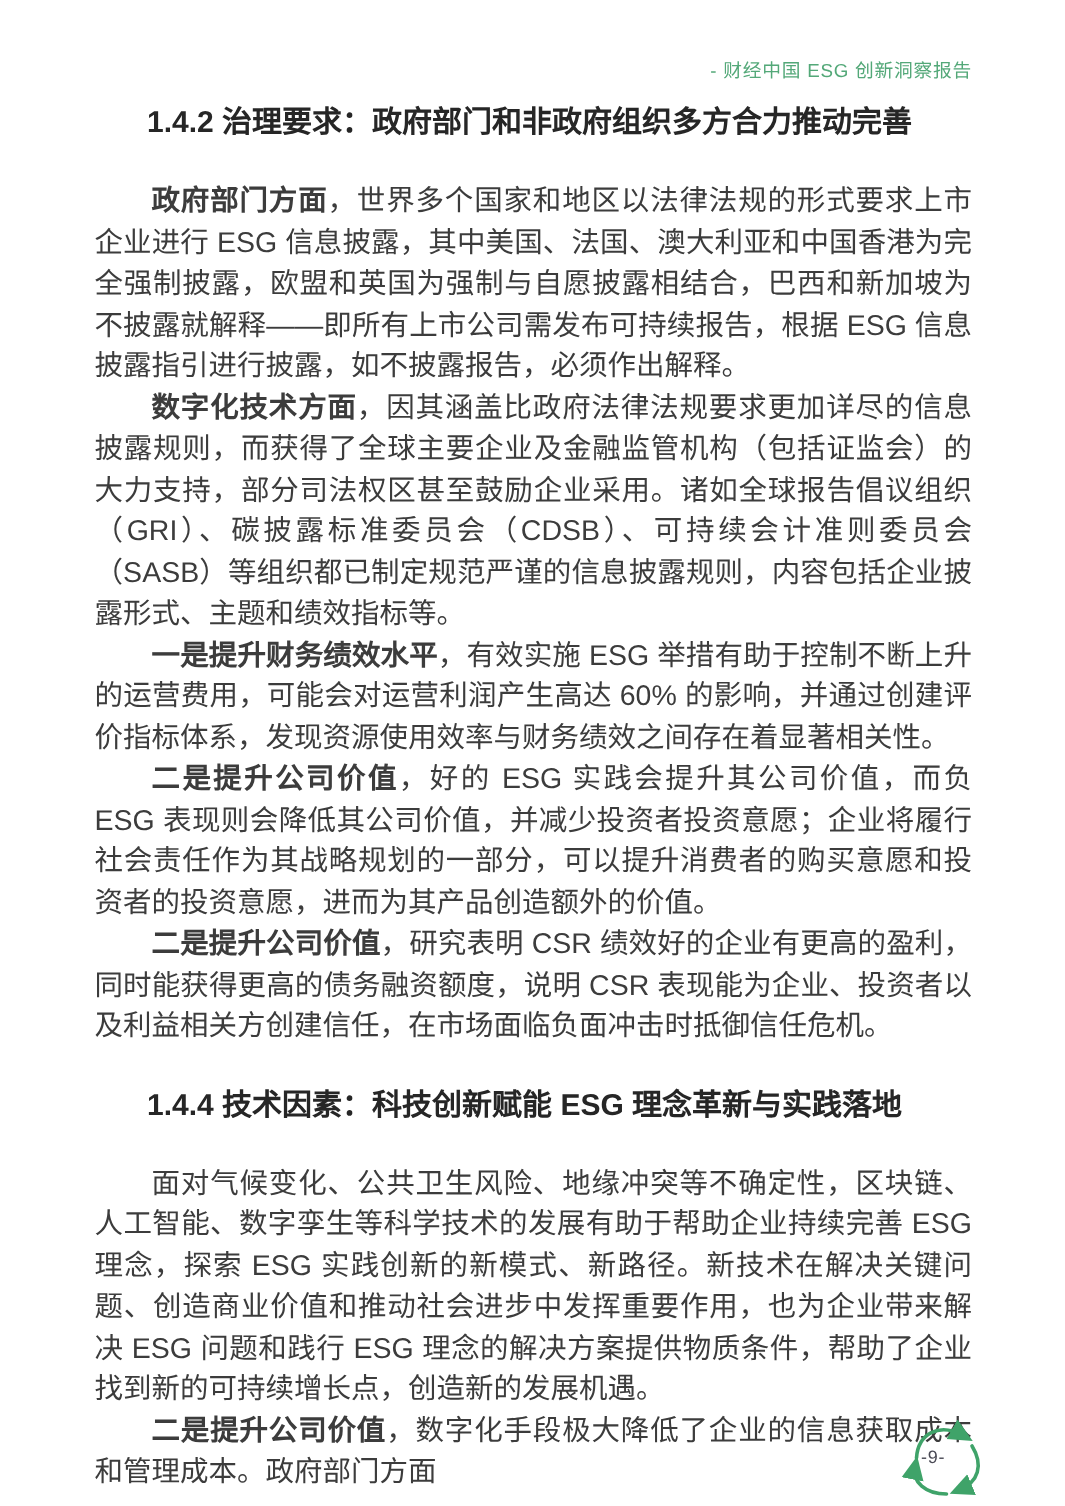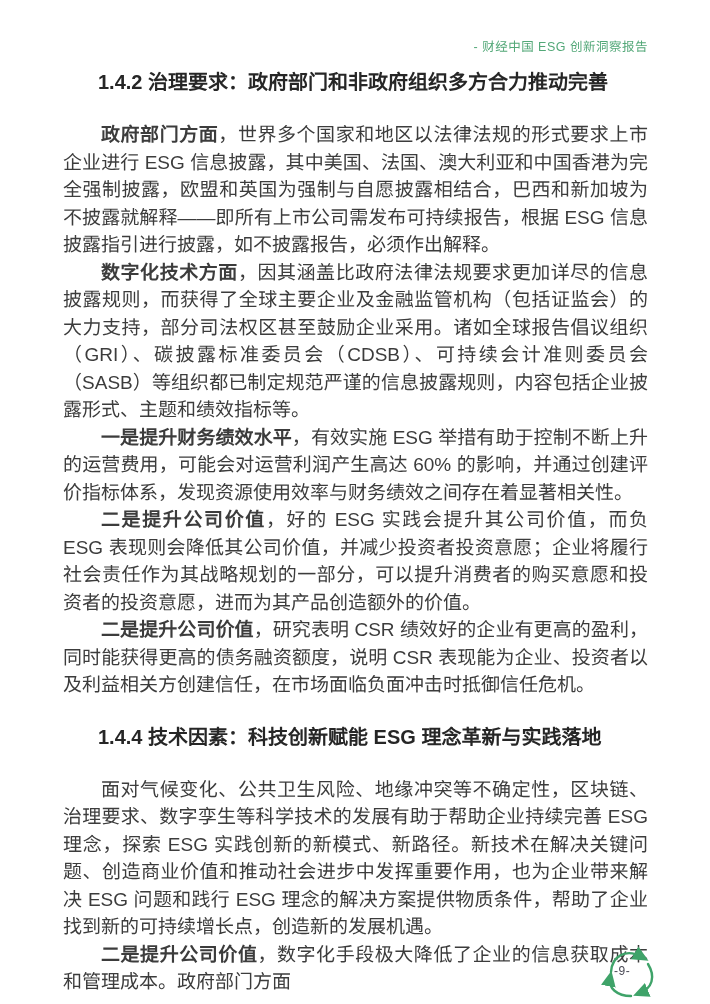--- a/index.html
+++ b/index.html
@@ -82,21 +82,21 @@
 
   <h2 class="sec-heading">1.4.2 治理要求：政府部门和非政府组织多方合力推动完善</h2>
   <p class="para"><strong>政府部门方面</strong><span>，世界多个国家和地区以法律法规的形式要求上市企业进行 ESG 信息披露，其中美国、法国、澳大利亚和中国香港为完全强制披露，欧盟和英国为强制与自愿披露相结合，巴西和新加坡为不披露就解释——即所有上市公司需发布可持续报告，根据 ESG 信息披露指引进行披露，如不披露报告，必须作出解释。</span></p>
   <p class="para"><strong>数字化技术方面</strong><span>，因其涵盖比政府法律法规要求更加详尽的信息披露规则，而获得了全球主要企业及金融监管机构（包括证监会）的大力支持，部分司法权区甚至鼓励企业采用。诸如全球报告倡议组织（GRI）、碳披露标准委员会（CDSB）、可持续会计准则委员会（SASB）等组织都已制定规范严谨的信息披露规则，内容包括企业披露形式、主题和绩效指标等。</span></p>
 
   <p class="para"><strong>一是提升财务绩效水平</strong><span>，有效实施 ESG 举措有助于控制不断上升的运营费用，可能会对运营利润产生高达 60% 的影响，并通过创建评价指标体系，发现资源使用效率与财务绩效之间存在着显著相关性。</span></p>
   <p class="para"><strong>二是提升公司价值</strong><span>，好的 ESG 实践会提升其公司价值，而负 ESG 表现则会降低其公司价值，并减少投资者投资意愿；企业将履行社会责任作为其战略规划的一部分，可以提升消费者的购买意愿和投资者的投资意愿，进而为其产品创造额外的价值。</span></p>
   <p class="para"><strong>二是提升公司价值</strong><span>，研究表明 CSR 绩效好的企业有更高的盈利，同时能获得更高的债务融资额度，说明 CSR 表现能为企业、投资者以及利益相关方创建信任，在市场面临负面冲击时抵御信任危机。</span></p>
 
   <h2 class="sec-heading">1.4.4 技术因素：科技创新赋能 ESG 理念革新与实践落地</h2>
-  <p class="para"><strong></strong><span>面对气候变化、公共卫生风险、地缘冲突等不确定性，区块链、治理要求、数字孪生等科学技术的发展有助于帮助企业持续完善 ESG 理念，探索 ESG 实践创新的新模式、新路径。新技术在解决关键问题、创造商业价值和推动社会进步中发挥重要作用，也为企业带来解决 ESG 问题和践行 ESG 理念的解决方案提供物质条件，帮助了企业找到新的可持续增长点，创造新的发展机遇。</span></p>
+  <p class="para"><strong></strong><span>面对气候变化、公共卫生风险、地缘冲突等不确定性，区块链、人工智能、数字孪生等科学技术的发展有助于帮助企业持续完善 ESG 理念，探索 ESG 实践创新的新模式、新路径。新技术在解决关键问题、创造商业价值和推动社会进步中发挥重要作用，也为企业带来解决 ESG 问题和践行 ESG 理念的解决方案提供物质条件，帮助了企业找到新的可持续增长点，创造新的发展机遇。</span></p>
   <p class="para"><strong>二是提升公司价值</strong><span>，数字化手段极大降低了企业的信息获取成本和管理成本。政府部门方面</span></p>
 
   <div class="page-footer">
     <svg class="recycle-icon" viewBox="0 0 64 62" width="64" height="62" aria-hidden="true">
       <defs>
         <marker id="ah" markerWidth="7" markerHeight="7" refX="3.5" refY="3.5" orient="auto">
           <path d="M0,0.4 L6.6,3.5 L0,6.6 Z" fill="#3fa369"></path>
         </marker>
       </defs>
       <g fill="none" stroke="#3fa369" stroke-width="2.4" stroke-linecap="round">

